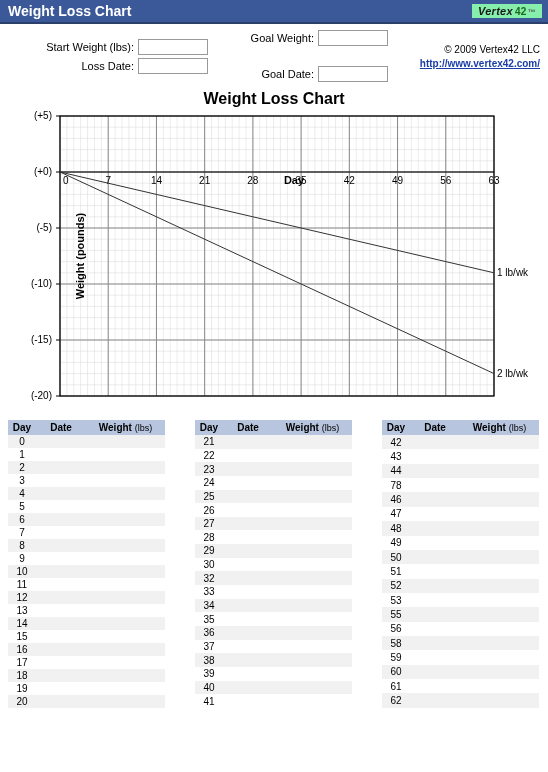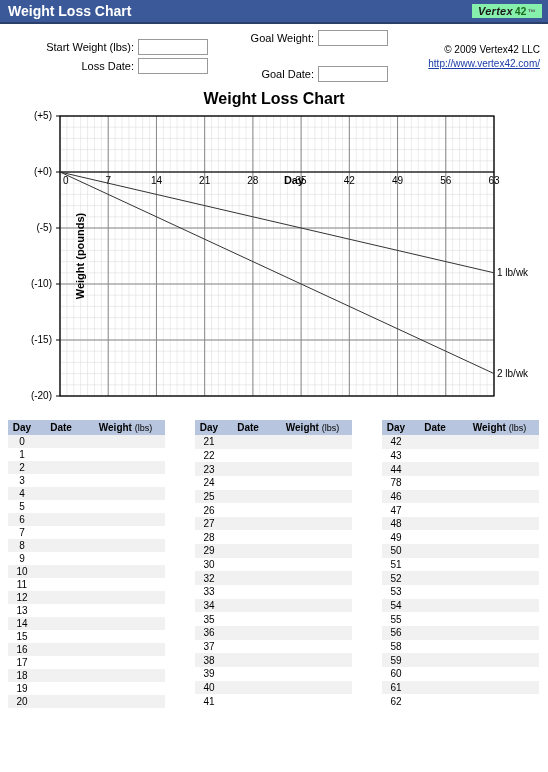--- a/index.html
+++ b/index.html
@@ -48,21 +48,21 @@
   .hcol.right { flex: 1; text-align: right; font-size: 10px; }
   .hfield { display: flex; align-items: center; justify-content: flex-end; gap: 4px; }
   .hfield label { text-align: right; }
   .hfield input {
     width: 70px;
     height: 16px;
     border: 1px solid #999;
     font-size: 11px;
     padding: 0 2px;
   }
-  .rlink { color: #1a3da8; text-decoration: underline; }
+  .rlink { color: #1a3da8; text-decoration: underline; font-weight: bold; }
   .chart-title {
     text-align: center;
     font-size: 16px;
     font-weight: bold;
     margin: 6px 0 2px 0;
   }
   .chart-wrap { padding: 0 8px 6px 8px; }
   svg.chart { display: block; width: 100%; }
   .tables-row {
     display: flex;
@@ -579,25 +579,20 @@
           <td>52</td>
           <td></td>
           <td></td>
         </tr>
         <tr>
           <td>53</td>
           <td></td>
           <td></td>
         </tr>
         <tr>
-          <td>54</td>
-          <td></td>
-          <td></td>
-        </tr>
-        <tr>
           <td>55</td>
           <td></td>
           <td></td>
         </tr>
         <tr>
           <td>56</td>
           <td></td>
           <td></td>
         </tr>
         <tr>

